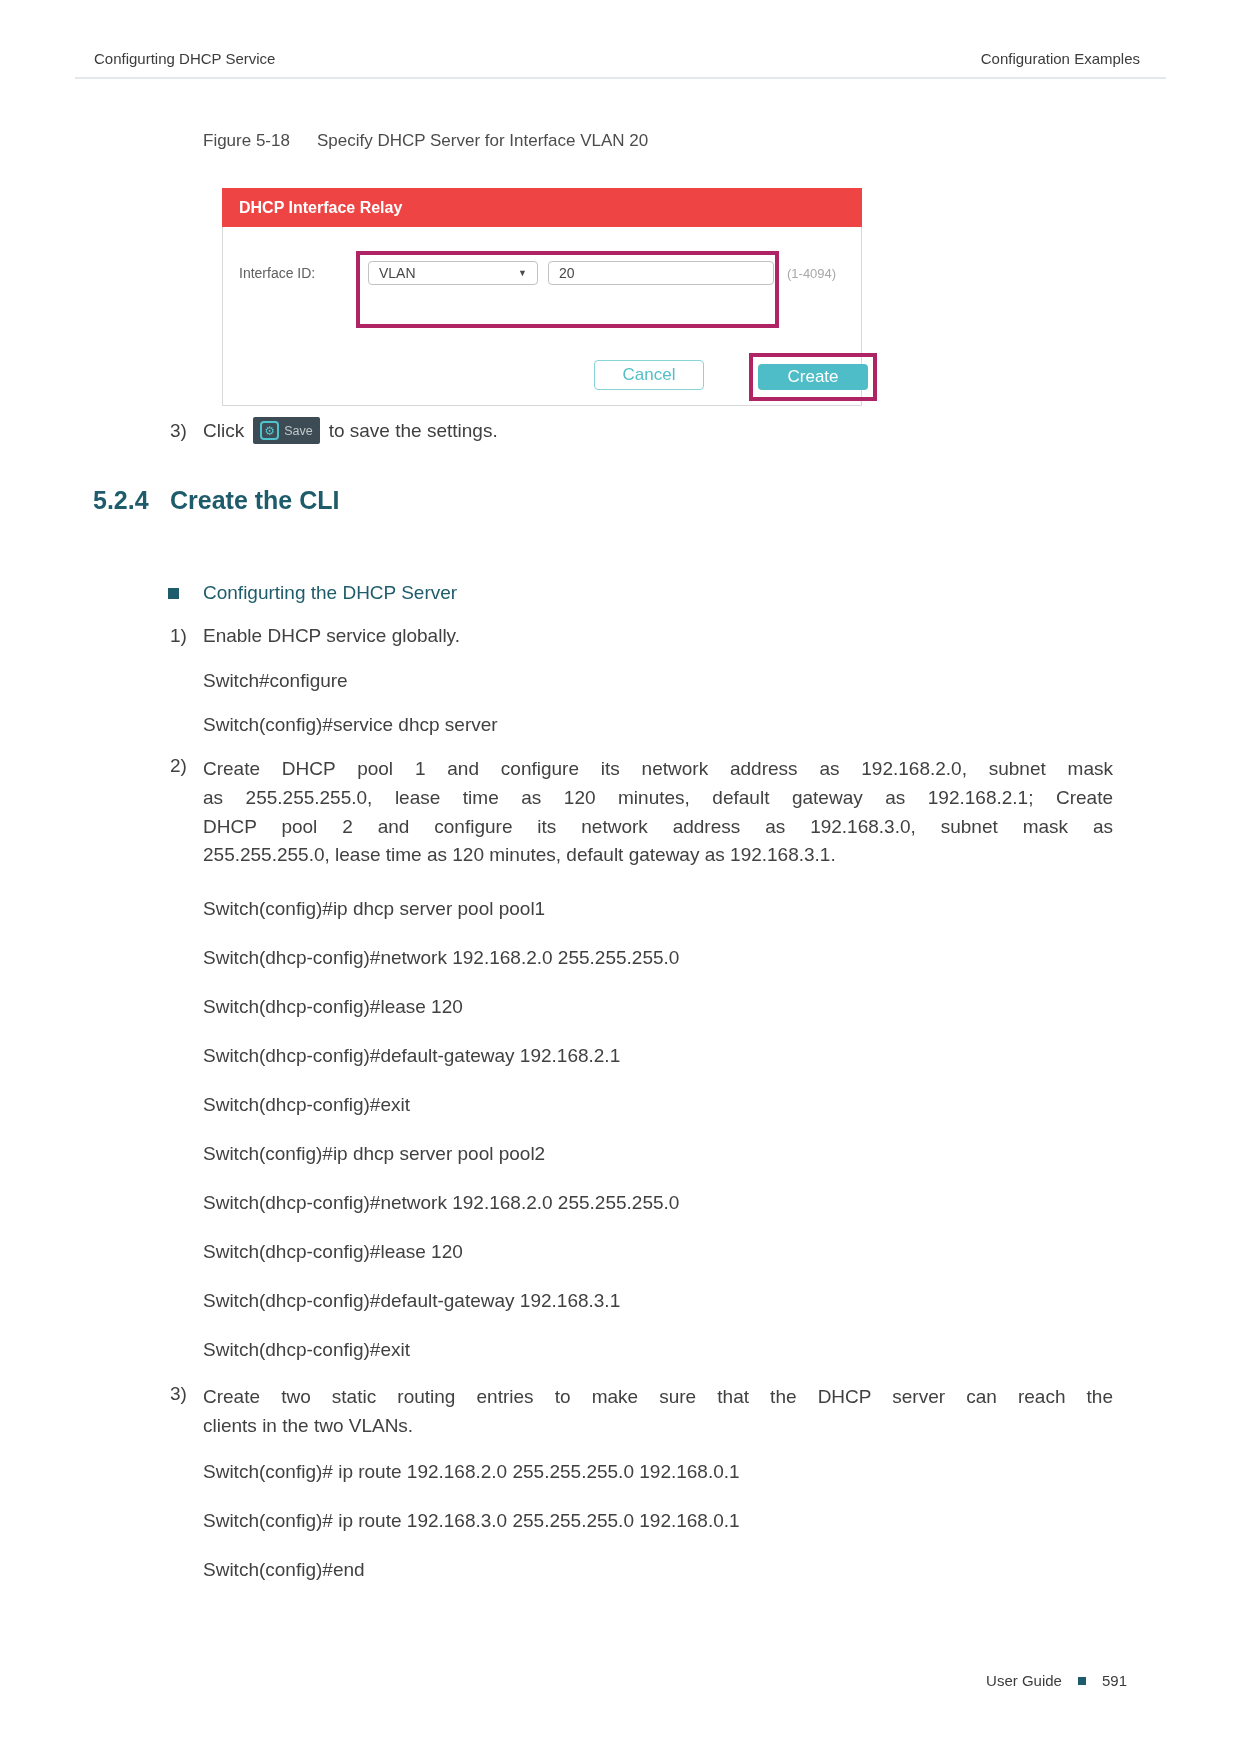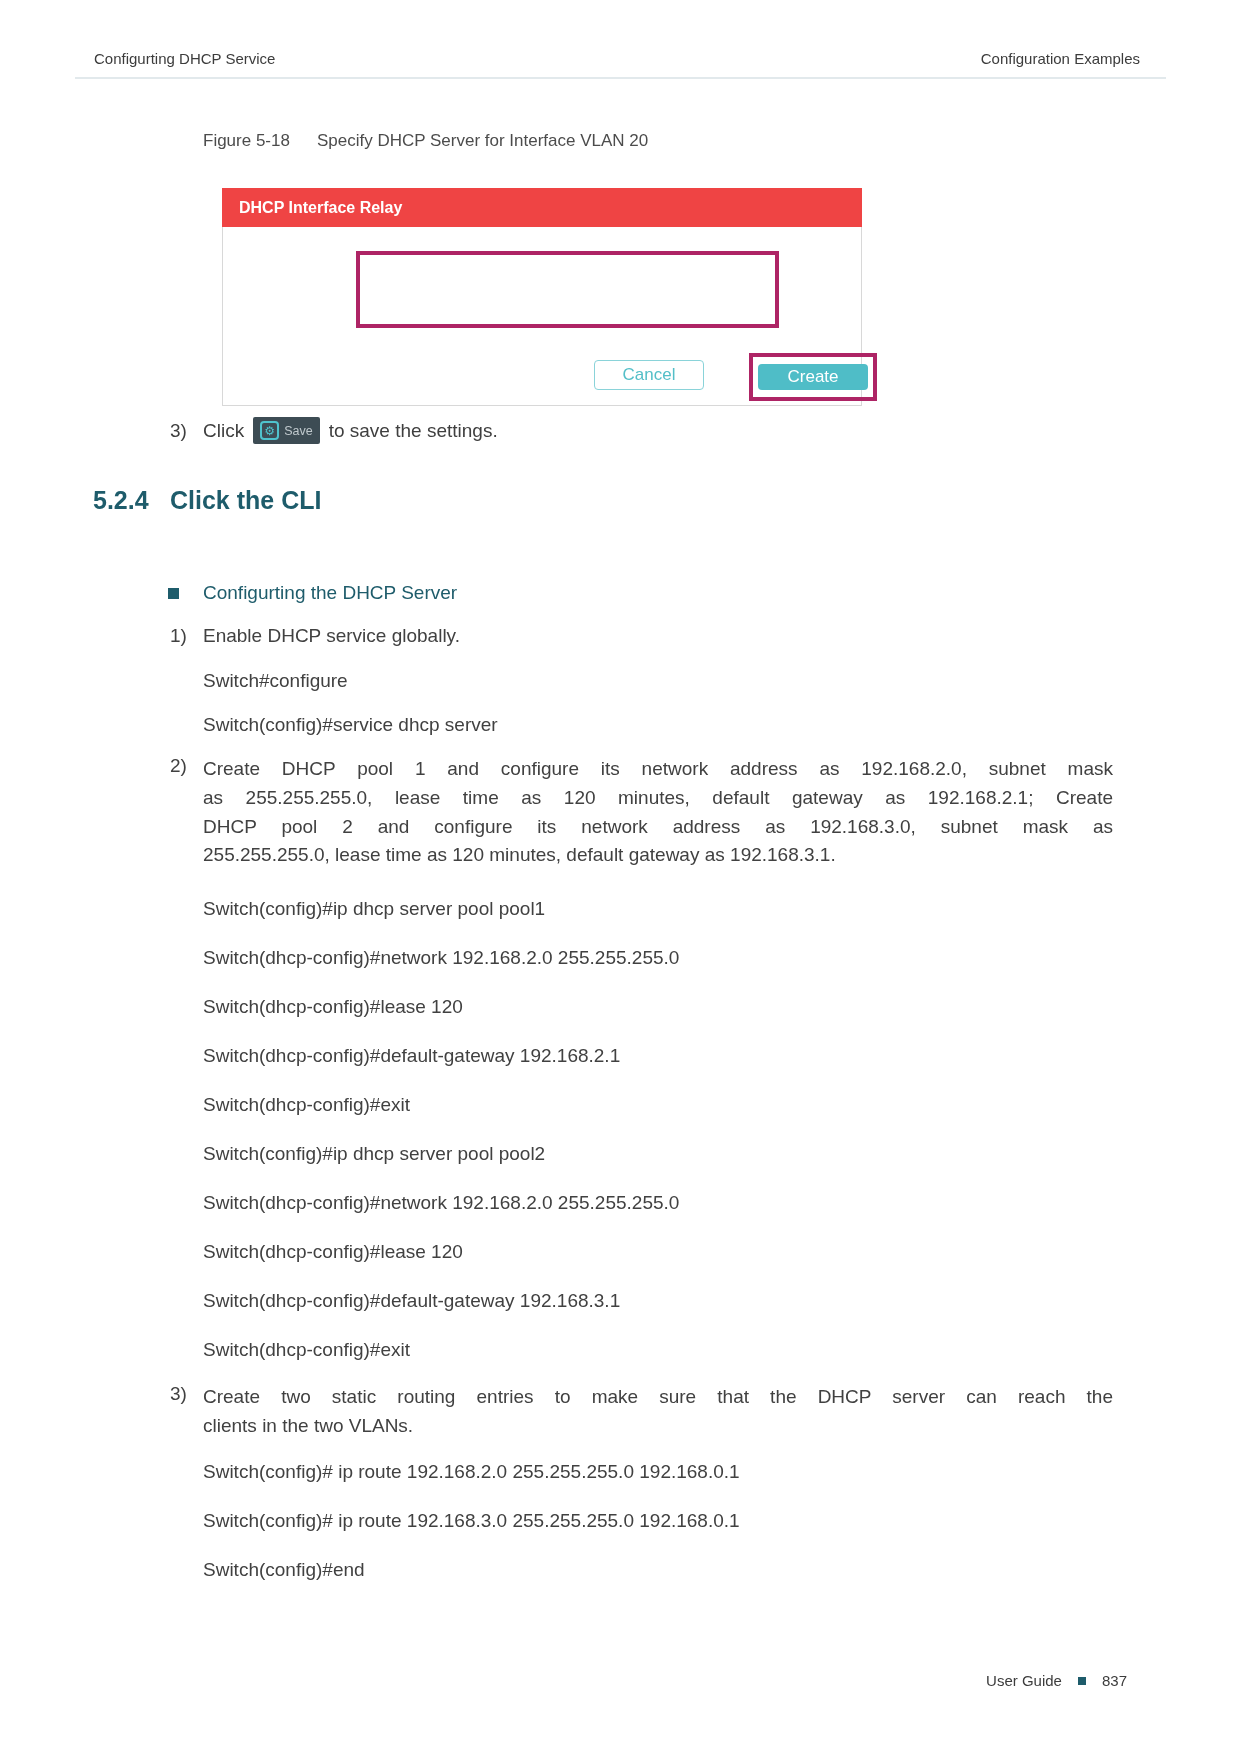--- a/index.html
+++ b/index.html
@@ -100,20 +100,31 @@
   <div class="fig-caption">
     <span>Figure 5-18</span>
     <span>Specify DHCP Server for Interface VLAN 20</span>
   </div>
 
   <div class="dialog">
     <div class="dialog-titlebar">
       <span>DHCP Interface Relay</span>
     </div>
 
+    <div class="dlg-row dlg-row1">
+      <span class="dlg-label">Interface ID:</span>
+      <div class="ctl sel">
+        <span>VLAN</span>
+        <span class="sel-arrow">▼</span>
+      </div>
+      <div class="ctl inp-id">
+        <span>20</span>
+      </div>
+      <span class="hint">(1-4094)</span>
+    </div>
 
 
     <div class="hl-fields"></div>
 
     <div class="btn-cancel">Cancel</div>
     <div class="hl-create">
       <div class="btn-create">Create</div>
     </div>
   </div>
 
@@ -122,21 +133,21 @@
     <span>Click</span>
     <span class="save-chip">
       <span class="chip-ic">⚙</span>
       <span class="chip-txt">Save</span>
     </span>
     <span>to save the settings.</span>
   </div>
 
   <div class="sec-heading">
     <span class="sec-num">5.2.4</span>
-    <span>Click the CLI</span>
+    <span>Create the CLI</span>
   </div>
 
   <div class="bullet-line">
     <span class="bullet-sq"></span>
     <span>Configurting the DHCP Server</span>
   </div>
 
   <div class="cli">
 
     <div class="step-row step1">
@@ -175,16 +186,16 @@
     </div>
     <div class="cmd g3-first">Switch(config)# ip route 192.168.2.0 255.255.255.0 192.168.0.1</div>
     <div class="cmd">Switch(config)# ip route 192.168.3.0 255.255.255.0 192.168.0.1</div>
     <div class="cmd">Switch(config)#end</div>
 
   </div>
 
   <div class="pg-footer">
     <span>User Guide</span>
     <span class="footer-sq"></span>
-    <span>837</span>
+    <span>591</span>
   </div>
 
 </div>
 
 </body></html>

